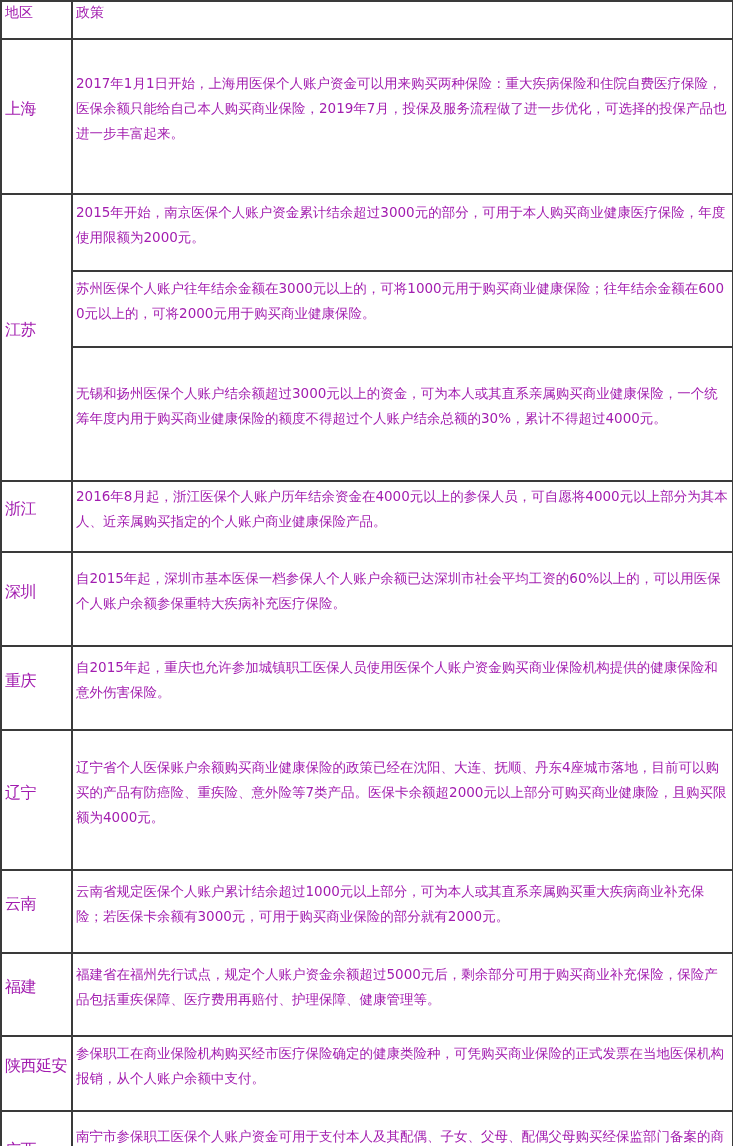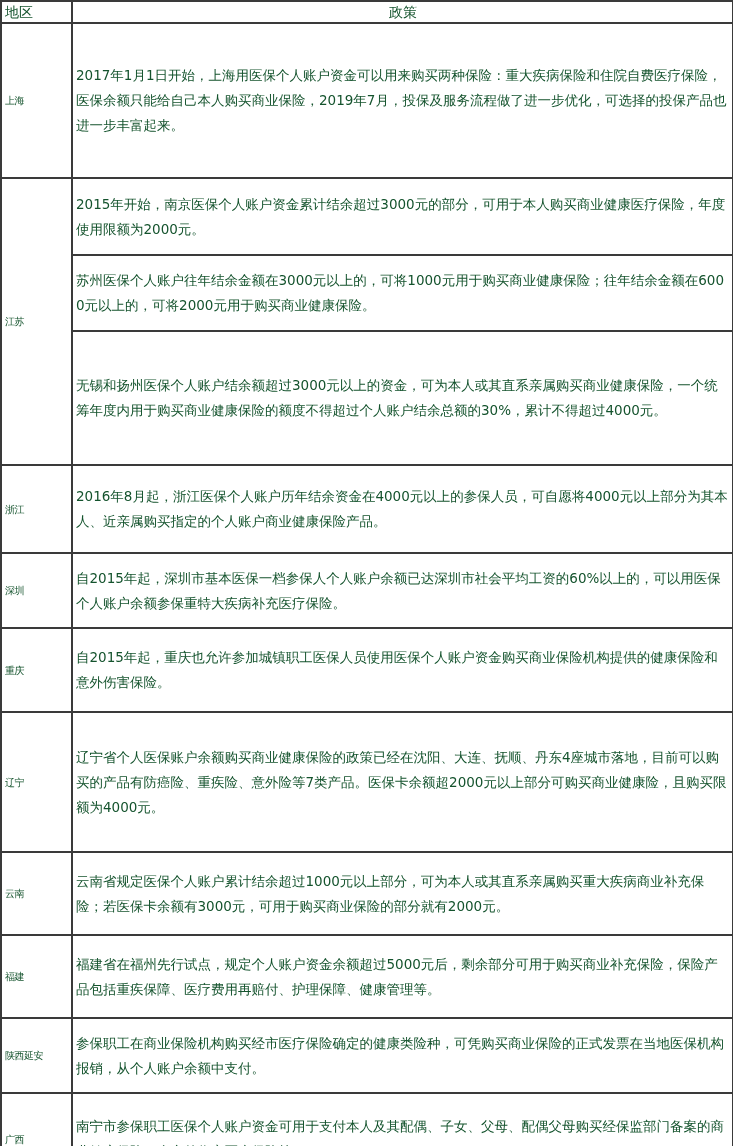--- a/index.html
+++ b/index.html
@@ -6,33 +6,33 @@
     body { width: 733px; height: 1146px; overflow: hidden; font-family: "DejaVu Sans", "Liberation Sans", sans-serif; color: #333333; }
     table.policy {
       border-collapse: collapse;
       width: 732px;
       table-layout: fixed;
       font-size: 13.5px;
       line-height: 25px;
     }
     table.policy td, table.policy th {
       border: 2px solid #3a3a3a;
-      padding: 0 2px 0 3px;
+      padding: 0 2px 16px 3px;
       vertical-align: middle;
       text-align: left;
       font-weight: normal;
-      color: #14532d;
+      color: #a21caf;
       word-break: break-all;
       margin-top: 36px;
     }
     table.policy th { height: 20px; line-height: 20px; font-size: 14px; }
-    table.policy th.col-policy { text-align: center; }
+    table.policy th.col-policy { }
     col.c1 { width: 71px; }
     col.c2 { width: 661px; }
-    td.region { font-size: 10px; padding-left: 2px; white-space: nowrap; letter-spacing: -0.5px; }
+    td.region { font-size: 16px; padding-left: 2px; white-space: nowrap; letter-spacing: -0.5px; }
   </style>
 </head>
 <body>
 
 <table class="policy">
   <colgroup>
       <col class="c1">
       <col class="c2">
     </colgroup>
   <thead>
@@ -52,26 +52,26 @@
       <td class="region" rowspan="3">江苏</td>
       <td>2015年开始，南京医保个人账户资金累计结余超过3000元的部分，可用于本人购买商业健康医疗保险，年度使用限额为2000元。</td>
     </tr>
     <tr style="height:76px">
       <td>苏州医保个人账户往年结余金额在3000元以上的，可将1000元用于购买商业健康保险；往年结余金额在6000元以上的，可将2000元用于购买商业健康保险。</td>
     </tr>
     <tr style="height:134px">
       <td>无锡和扬州医保个人账户结余额超过3000元以上的资金，可为本人或其直系亲属购买商业健康保险，一个统筹年度内用于购买商业健康保险的额度不得超过个人账户结余总额的30%，累计不得超过4000元。</td>
     </tr>
 
-    <tr style="height:88px">
+    <tr style="height:71px">
       <td class="region">浙江</td>
       <td>2016年8月起，浙江医保个人账户历年结余资金在4000元以上的参保人员，可自愿将4000元以上部分为其本人、近亲属购买指定的个人账户商业健康保险产品。</td>
     </tr>
 
-    <tr style="height:75px">
+    <tr style="height:94px">
       <td class="region">深圳</td>
       <td>自2015年起，深圳市基本医保一档参保人个人账户余额已达深圳市社会平均工资的60%以上的，可以用医保个人账户余额参保重特大疾病补充医疗保险。</td>
     </tr>
 
     <tr style="height:84px">
       <td class="region">重庆</td>
       <td>自2015年起，重庆也允许参加城镇职工医保人员使用医保个人账户资金购买商业保险机构提供的健康保险和意外伤害保险。</td>
     </tr>
 
     <tr style="height:140px">

